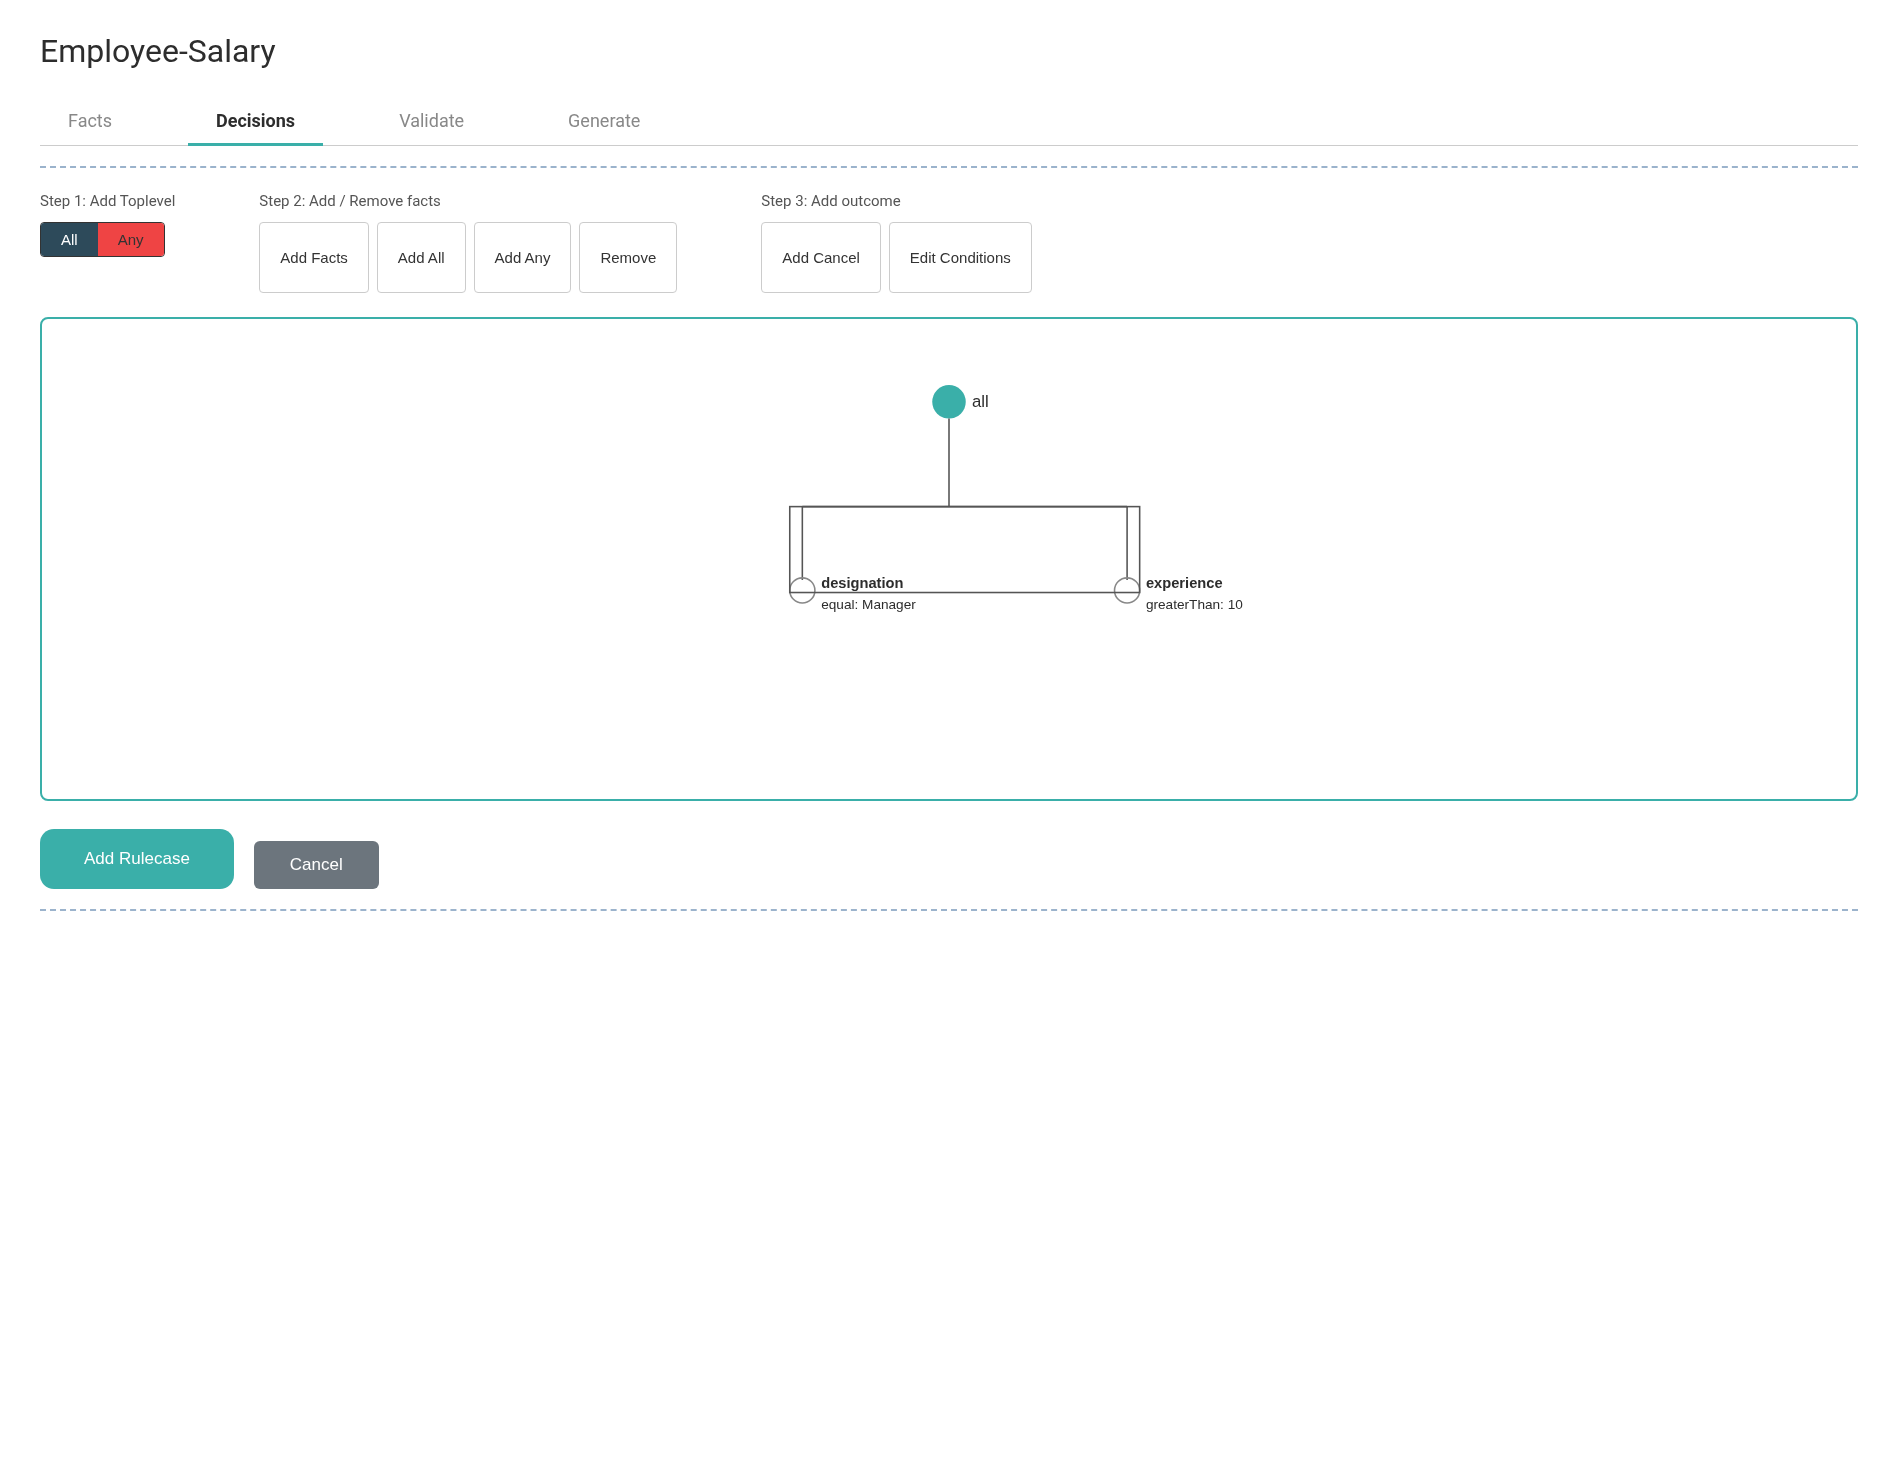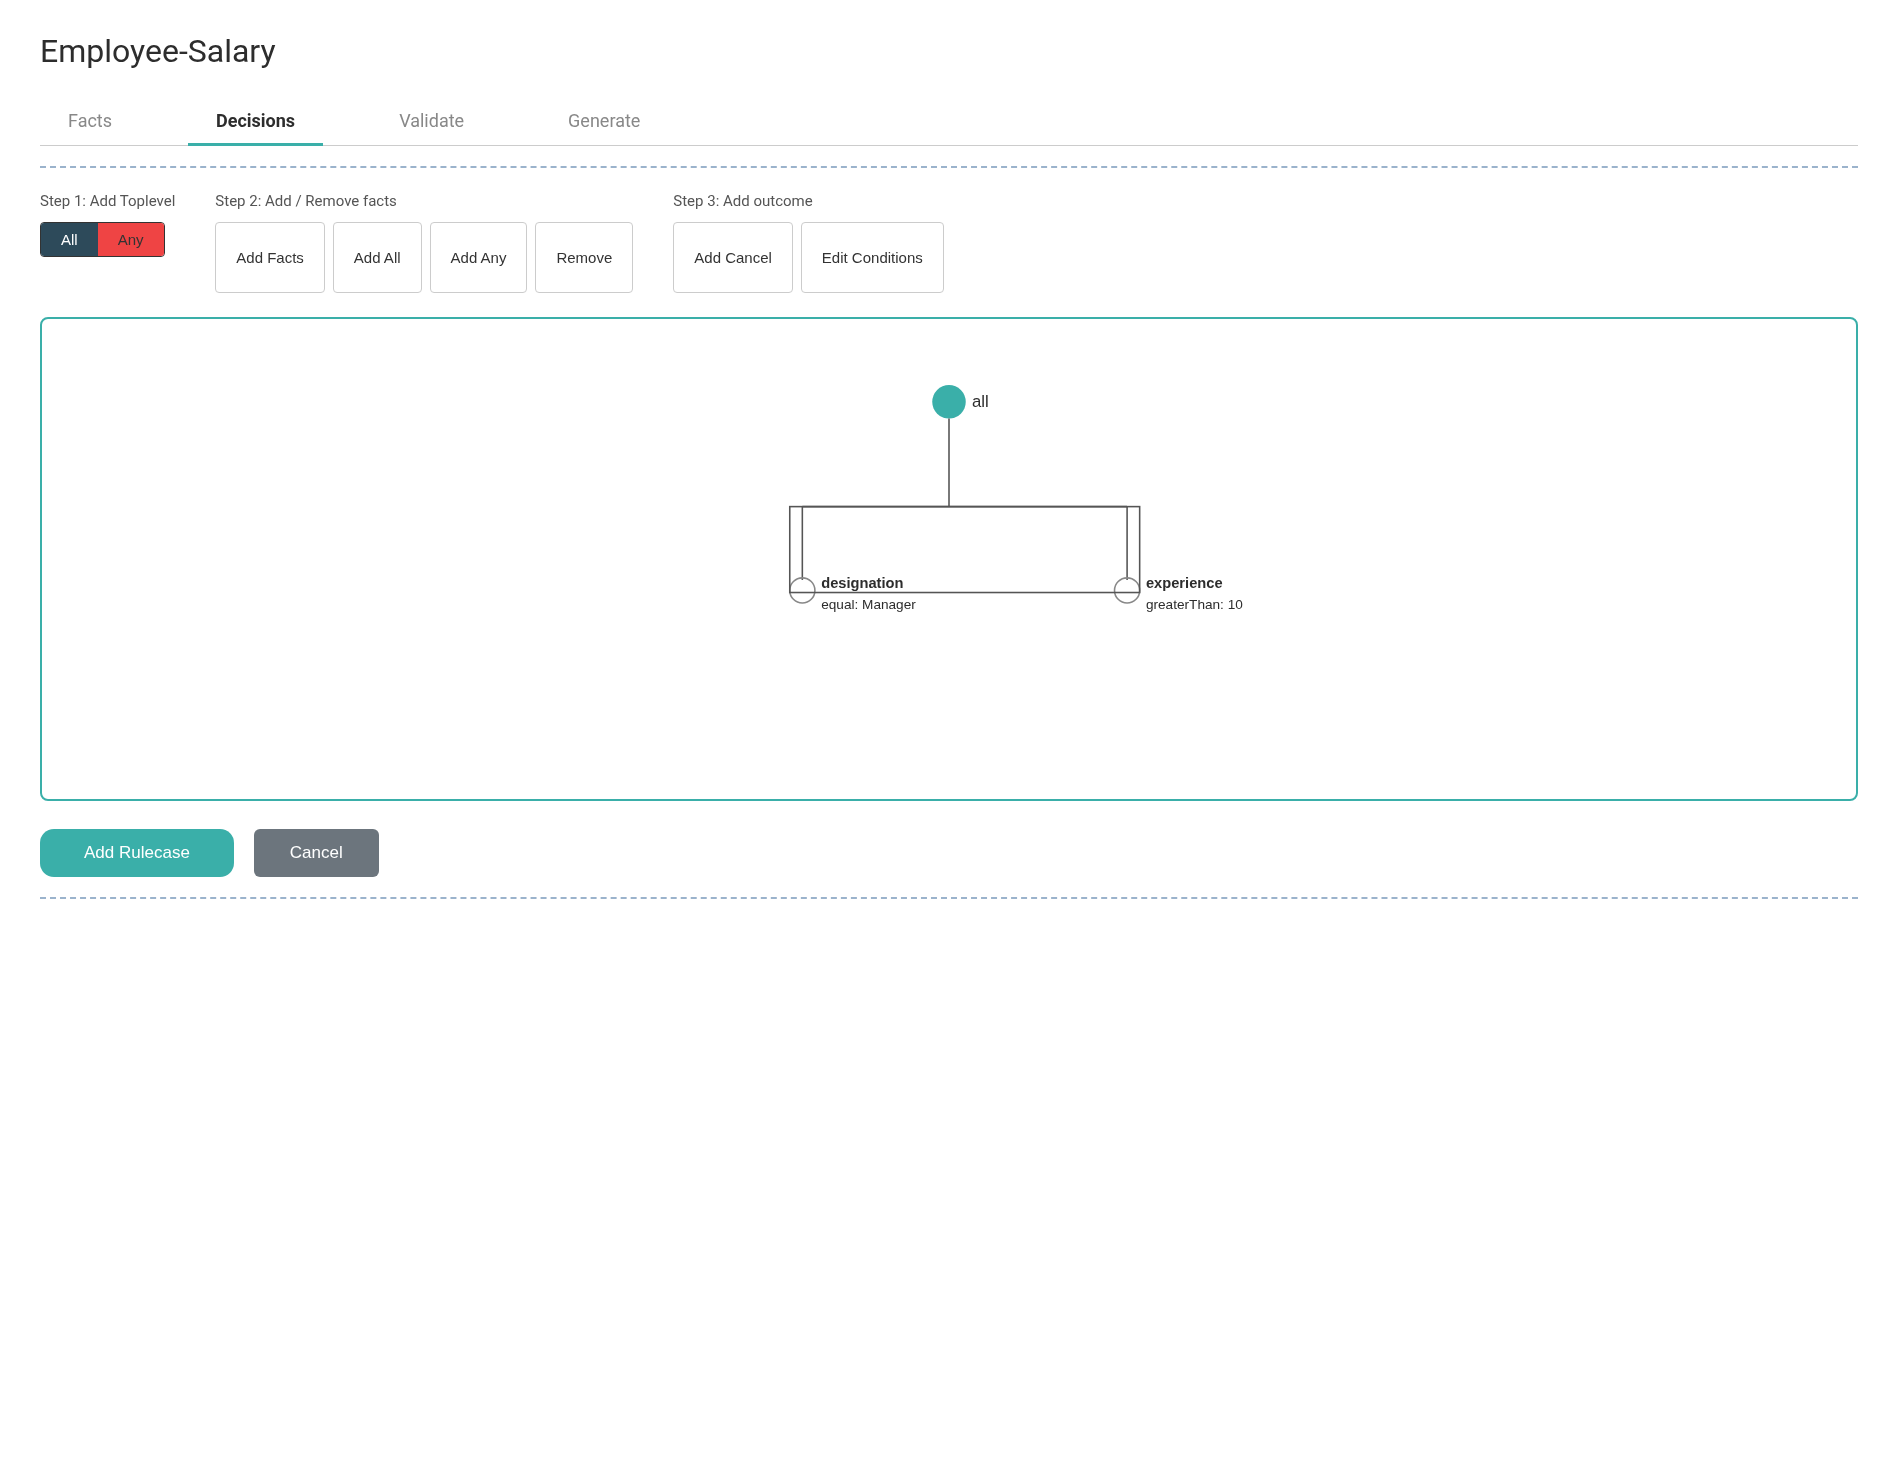--- a/index.html
+++ b/index.html
@@ -43,21 +43,21 @@
     .dashed-separator {
       border: none;
       border-top: 2px dashed #9bb3cc;
       margin: 20px 0;
     }
 
     
     .steps-row {
       display: flex;
       align-items: flex-start;
-      gap: 40px;
+      gap: 84px;
       margin-bottom: 24px;
       margin-top: 24px;
     }
 
     .step {
       display: flex;
       flex-direction: column;
       gap: 12px;
     }
 
@@ -140,20 +140,21 @@
     }
     .btn-secondary {
       padding: 14px 36px;
       font-size: 17px;
       background: #6c757d;
       color: #fff;
       border: none;
       border-radius: 6px;
       cursor: pointer;
       font-weight: 500;
+      margin-top: 12px;
     }
   </style>
 </head>
 <body>
 
 <h1 class="page-title">Employee-Salary</h1>
 
 <div class="tabs">
   <div class="tab">Facts</div>
   <div class="tab active">Decisions</div>

